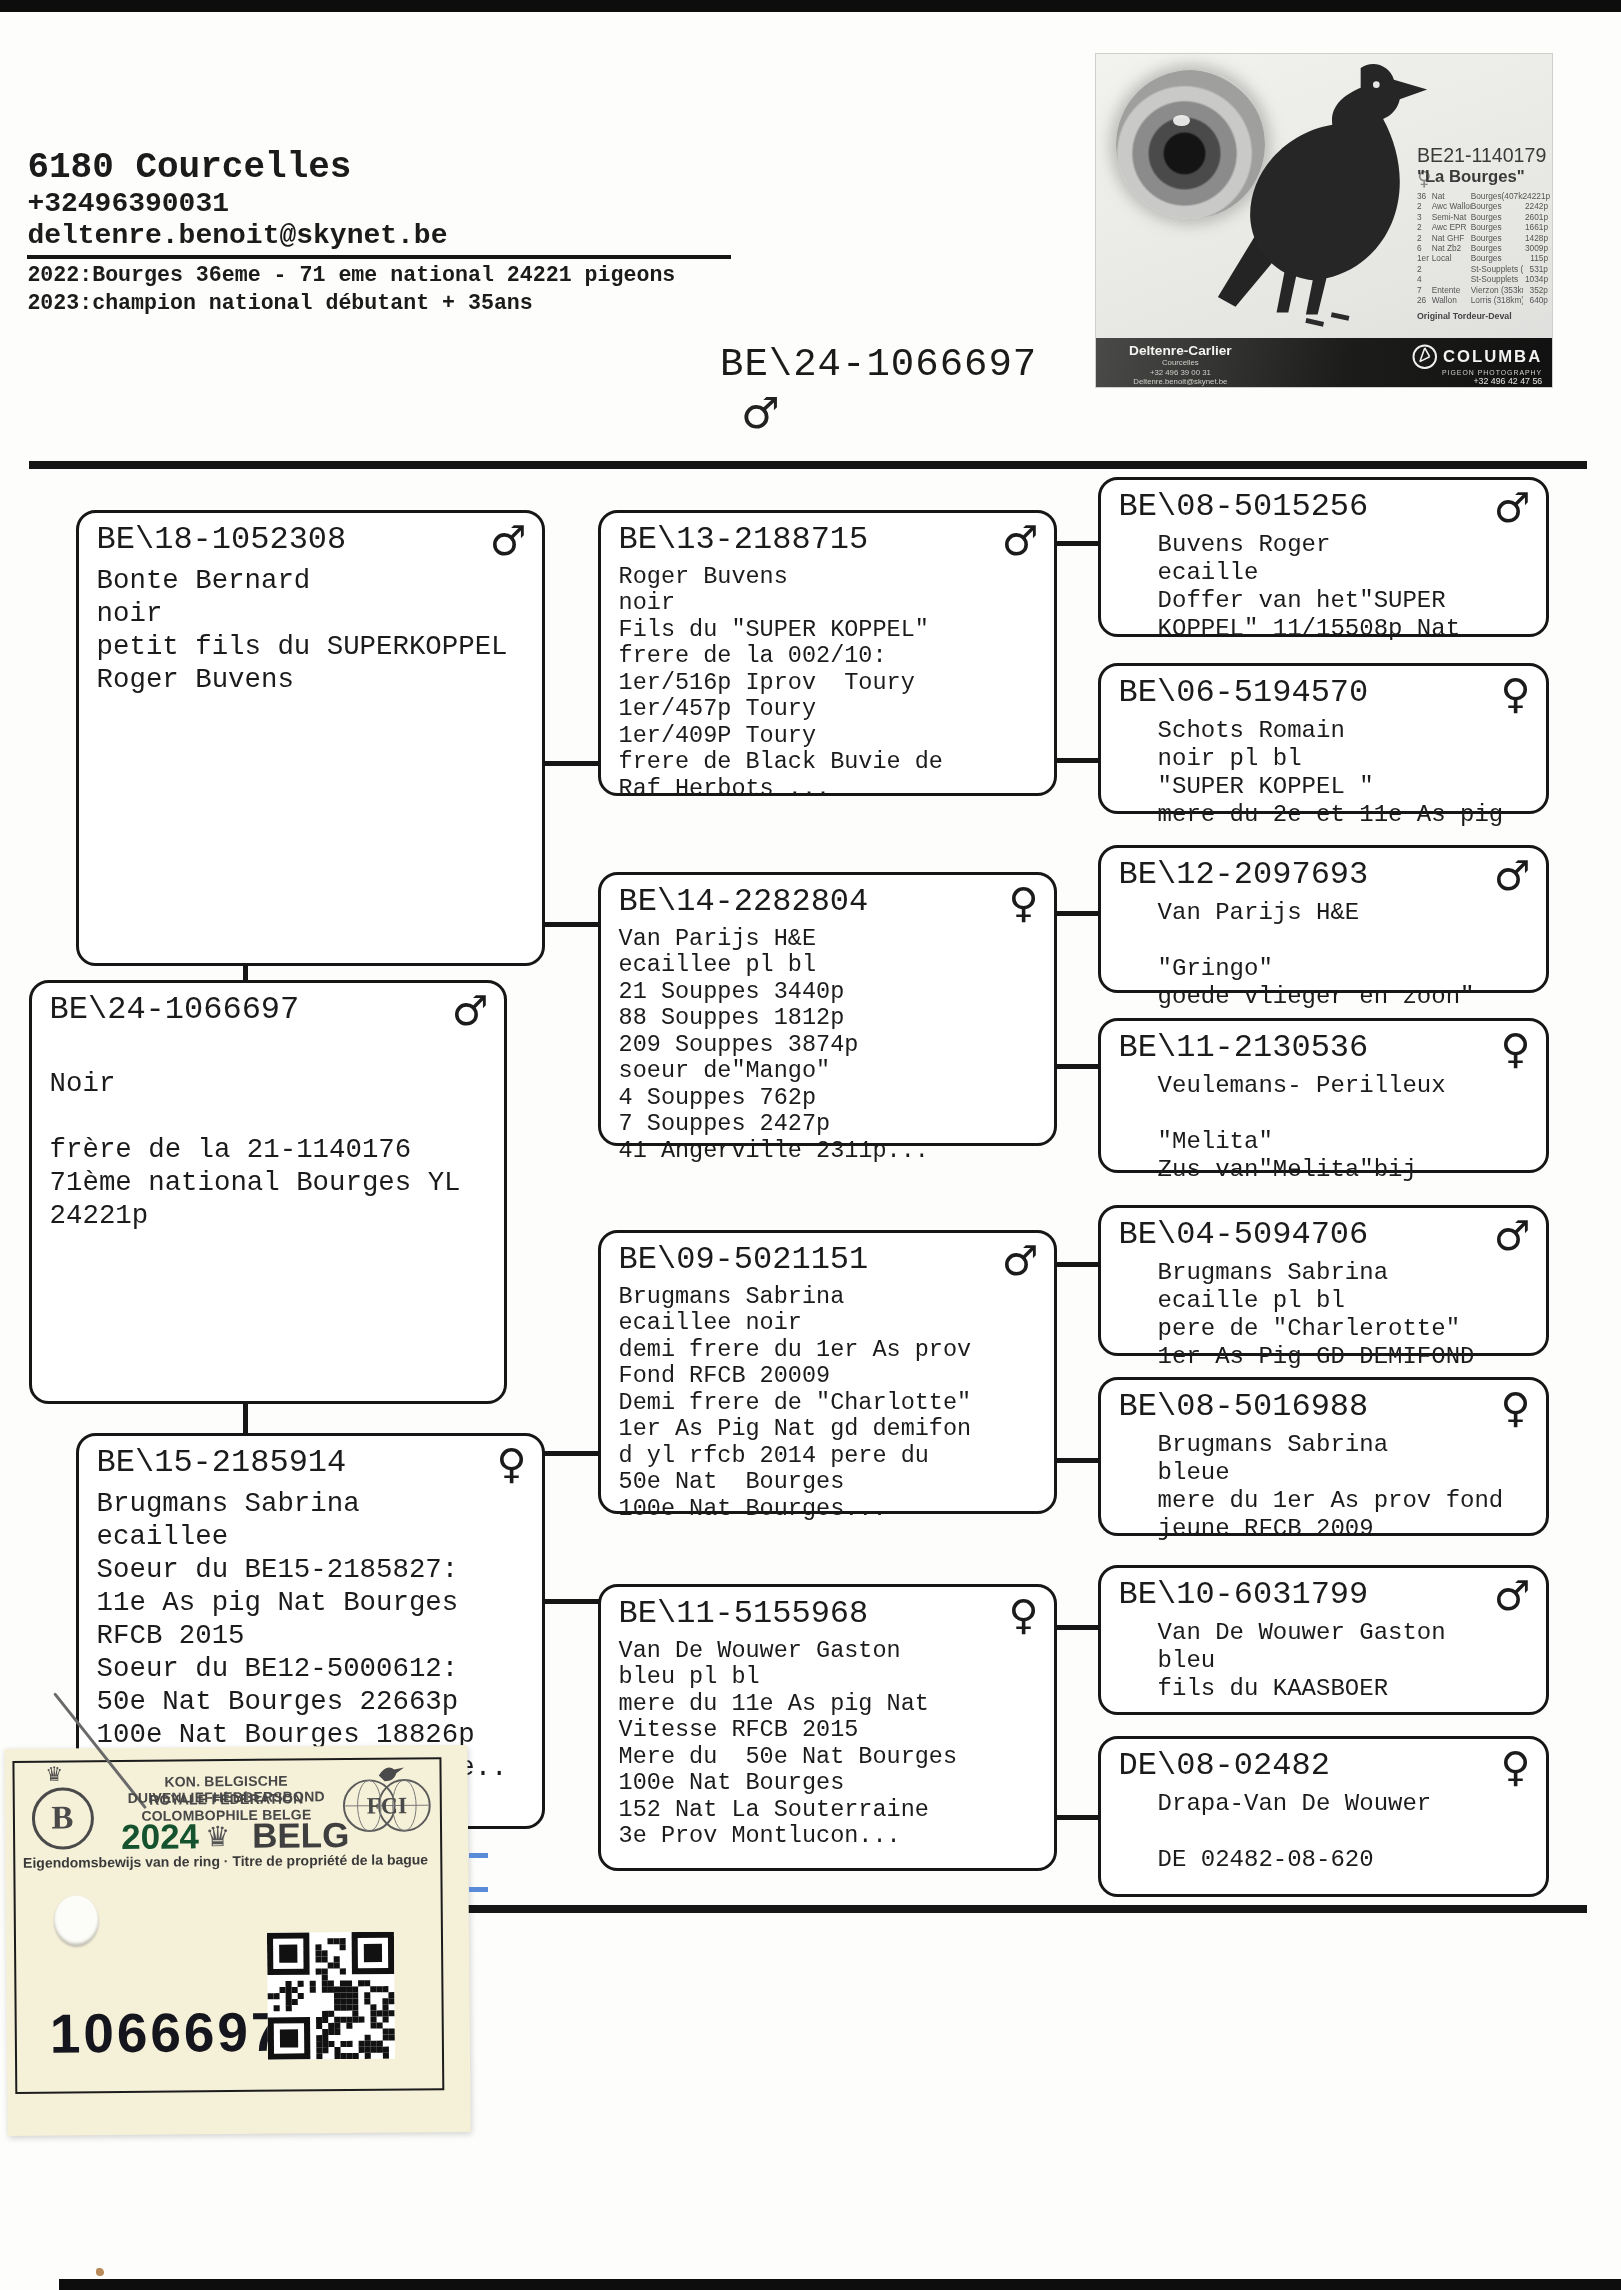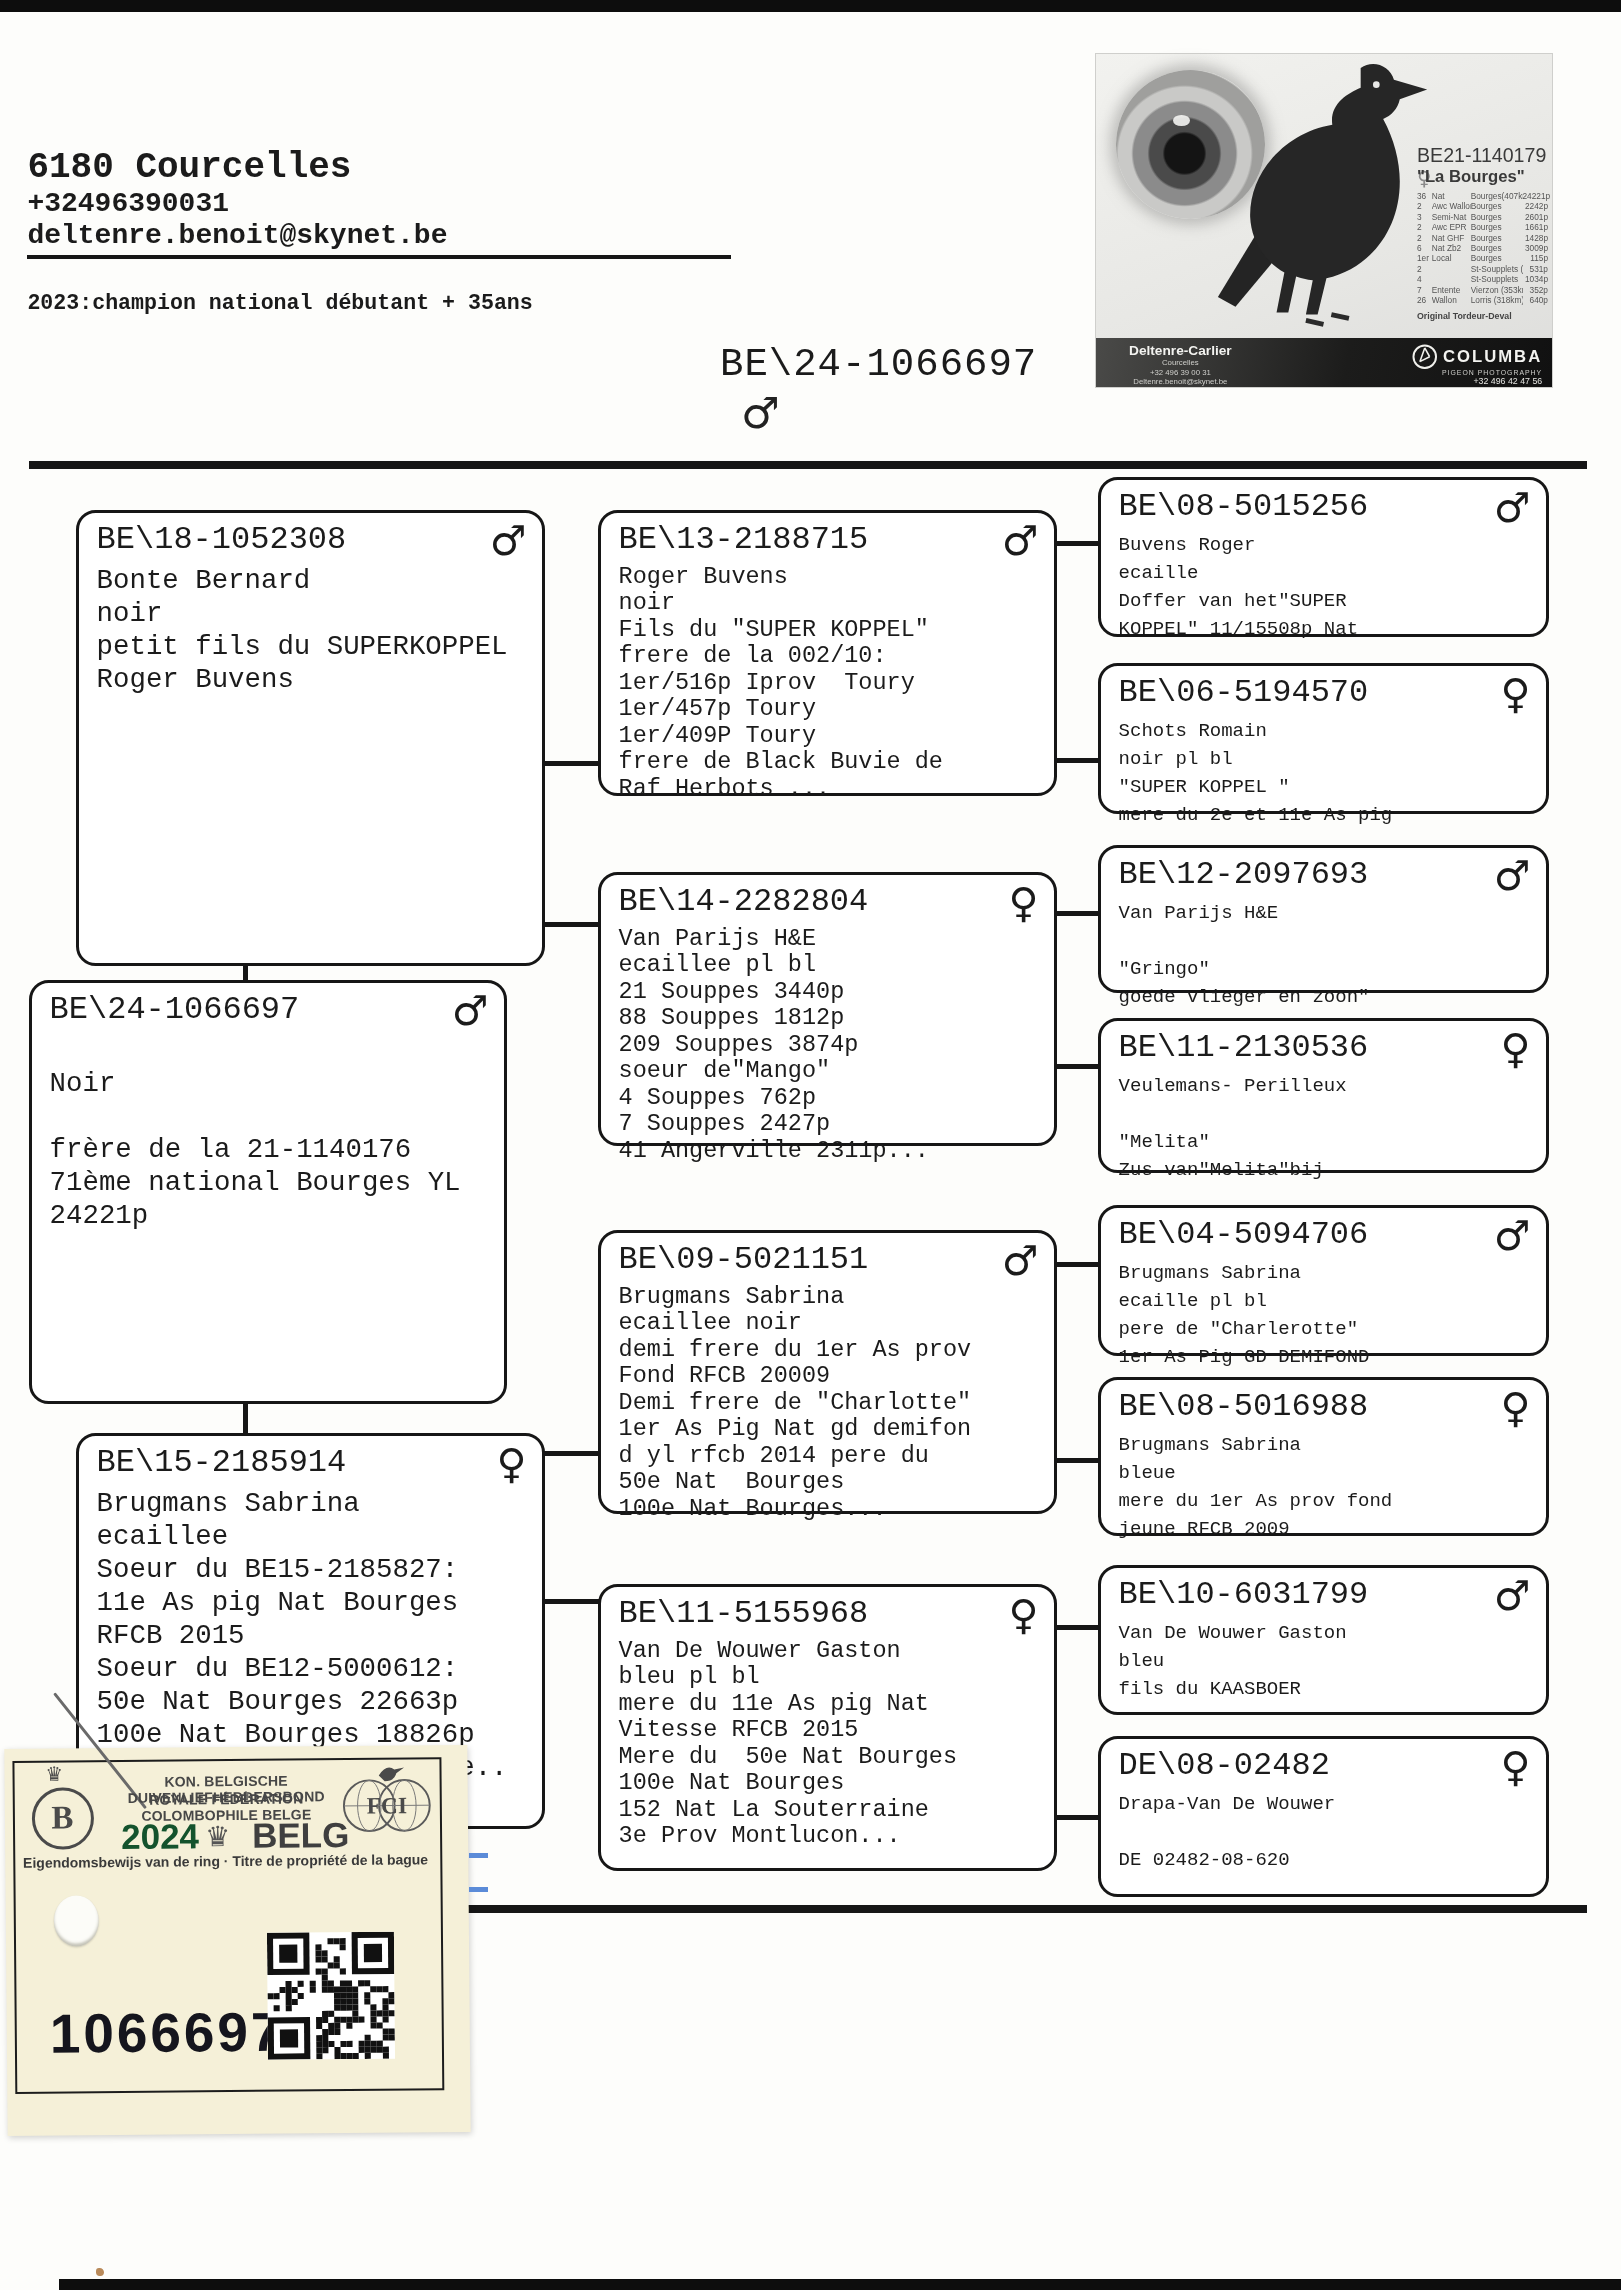--- a/index.html
+++ b/index.html
@@ -54,21 +54,21 @@
   #aperture{display:inline-block;vertical-align:middle;margin-right:5.9px;}
 
   
   .pbox{position:absolute;background:#fff;border:3.9px solid #161616;border-radius:19.6px;
         padding:7.8px 17.6px;box-sizing:border-box;}
   .ptitle{position:relative;font-size:32px;letter-spacing:0;height:43px;}
   .ptitle .sex{position:absolute;right:-2px;top:-3.9px;font-size:41px;font-family:"DejaVu Sans",sans-serif;font-weight:400;color:#1b1b1b;}
   .pline{white-space:pre;font-weight:500;}
   .col-left  .pline{font-size:27.4px;line-height:33px;}
   .col-mid   .pline{font-size:23.5px;line-height:26.5px;}
-  .col-right .pline{font-size:19px;line-height:28px;}
+  .col-right .pline{font-size:24px;line-height:28px;margin-left:39px;}
   .conn{position:absolute;background:#161616;}
 
   
   #cert{position:absolute;left:5.9px;top:1747px;width:463px;height:387px;background:#f5f0d8;
         transform:rotate(-0.5deg);box-shadow:1px 2px 5.9px rgba(0,0,0,.18);
         font-family:"Liberation Sans",sans-serif;color:#3d3d3d;}
   #cert-border{position:absolute;left:7.8px;top:11.8px;width:425px;height:329px;border:2.9px solid #1c1c1c;}
   #b-logo{position:absolute;left:26.5px;top:39px;width:56px;height:56px;border:3.9px solid #4a4a4a;border-radius:50%;
           text-align:center;font-family:"Liberation Serif",serif;font-size:33px;font-weight:700;line-height:55px;color:#4a4a4a;}
   #b-crown{position:absolute;left:41px;top:13.7px;font-size:19.6px;color:#4a4a4a;font-family:"DejaVu Sans",sans-serif;}
@@ -94,20 +94,21 @@
 <div id="page">
 
   <div class="strip" style="left:0;top:0;width:1621px;height:11.8px;"></div>
   <div class="strip" style="left:59px;top:2279px;width:1562px;height:11.8px;"></div>
   <div class="artifact-dot"></div>
 
   <div class="hdr" id="hdr-addr2">6180 Courcelles</div>
   <div class="hdr" id="hdr-phone">+32496390031</div>
   <div class="hdr" id="hdr-email">deltenre.benoit@skynet.be</div>
   <div id="hdr-rule"></div>
+  <div class="hdr" id="hdr-ach1">2022:Bourges 36eme - 71 eme national 24221 pigeons</div>
   <div class="hdr" id="hdr-ach2">2023:champion national débutant + 35ans</div>
 
   <div id="main-ring">BE\24-1066697</div>
   <div id="main-sex">♂</div>
 
   <div id="photo">
     <div id="eye">
         <div class="glint"></div>
       </div>
     <svg id="pigeon" viewBox="0 0 228 300" xmlns="http://www.w3.org/2000/svg">

